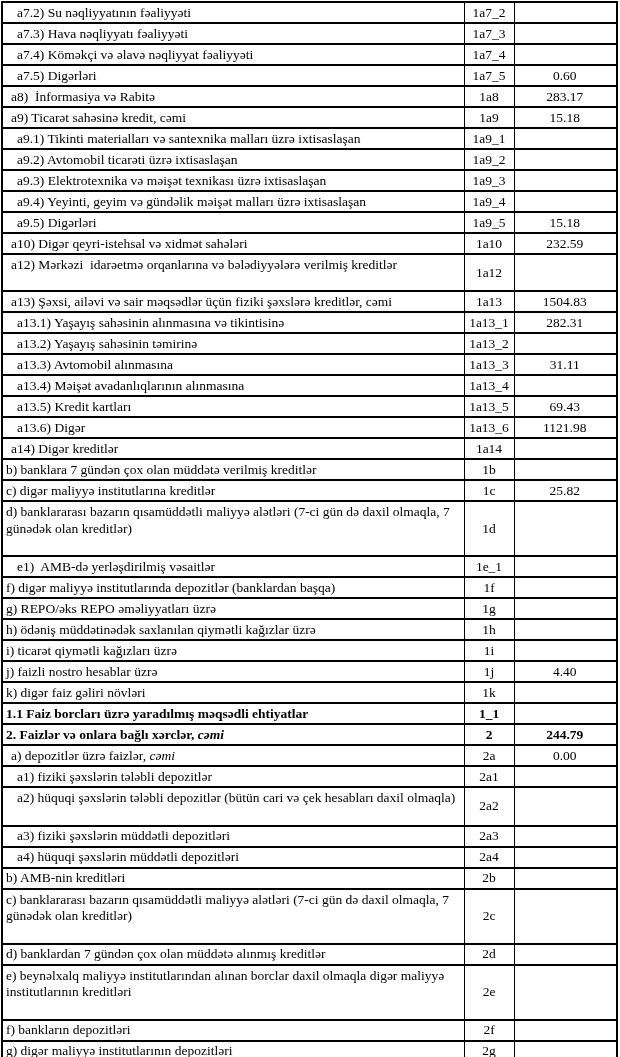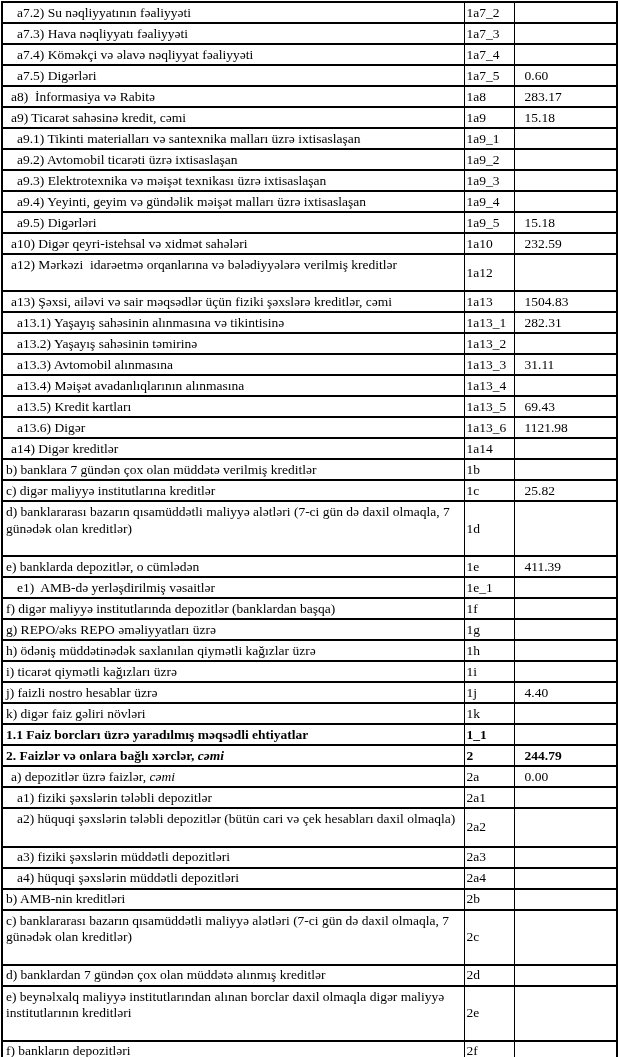--- a/index.html
+++ b/index.html
@@ -23,22 +23,22 @@
   col.c1 { width: auto; }
   col.c2 { width: 50px; }
   col.c3 { width: 103px; }
   td.c-text {
     vertical-align: top;
     padding: 1.5px 4px 1px 3px;
     line-height: 16.5px;
     white-space: pre-wrap;
     overflow: hidden;
   }
-  td.c-code { text-align: left; vertical-align: middle; padding: 0 2px; }
-  td.c-val  { text-align: left;  vertical-align: middle; padding: 0 3px 0 10px; }
+  td.c-code { text-align: center; vertical-align: middle; padding: 0 2px; }
+  td.c-val  { text-align: center;  vertical-align: middle; padding: 0 3px 0 2px; }
   tr.s    { height: 18.5px; border-radius: 8px; }
   tr.tall { height: 37px; border-radius: 12px; }
   tr.wrap td.c-text { padding-top: 2px; padding-bottom: 18px; }
   tr.ind-0 td.c-text { text-indent: 0; }
   tr.ind-1 td.c-text { text-indent: 5px; margin-top: 46px; }
   tr.ind-2 td.c-text { text-indent: 11px; }
   tr.bold { font-weight: bold; }
   .sfx { font-style: italic; }
 </style>
 </head>
@@ -165,25 +165,20 @@
         <tr class="s ind-0">
     <td class="c-text"><span class="lbl">c) digər maliyyə institutlarına kreditlər</span></td>
     <td class="c-code">1c</td>
     <td class="c-val">25.82</td>
   </tr>
         <tr class="wrap ind-0">
     <td class="c-text"><span class="lbl">d) banklararası bazarın qısamüddətli maliyyə alətləri (7-ci gün də daxil olmaqla, 7 günədək olan kreditlər)</span></td>
     <td class="c-code">1d</td>
     <td class="c-val"></td>
   </tr>
-        <tr class="s ind-0">
-    <td class="c-text"><span class="lbl">e) banklarda depozitlər, o cümlədən</span></td>
-    <td class="c-code">1e</td>
-    <td class="c-val">411.39</td>
-  </tr>
         <tr class="s ind-2">
     <td class="c-text"><span class="lbl">e1)  AMB-də yerləşdirilmiş vəsaitlər</span></td>
     <td class="c-code">1e_1</td>
     <td class="c-val"></td>
   </tr>
         <tr class="s ind-0">
     <td class="c-text"><span class="lbl">f) digər maliyyə institutlarında depozitlər (banklardan başqa)</span></td>
     <td class="c-code">1f</td>
     <td class="c-val"></td>
   </tr>

